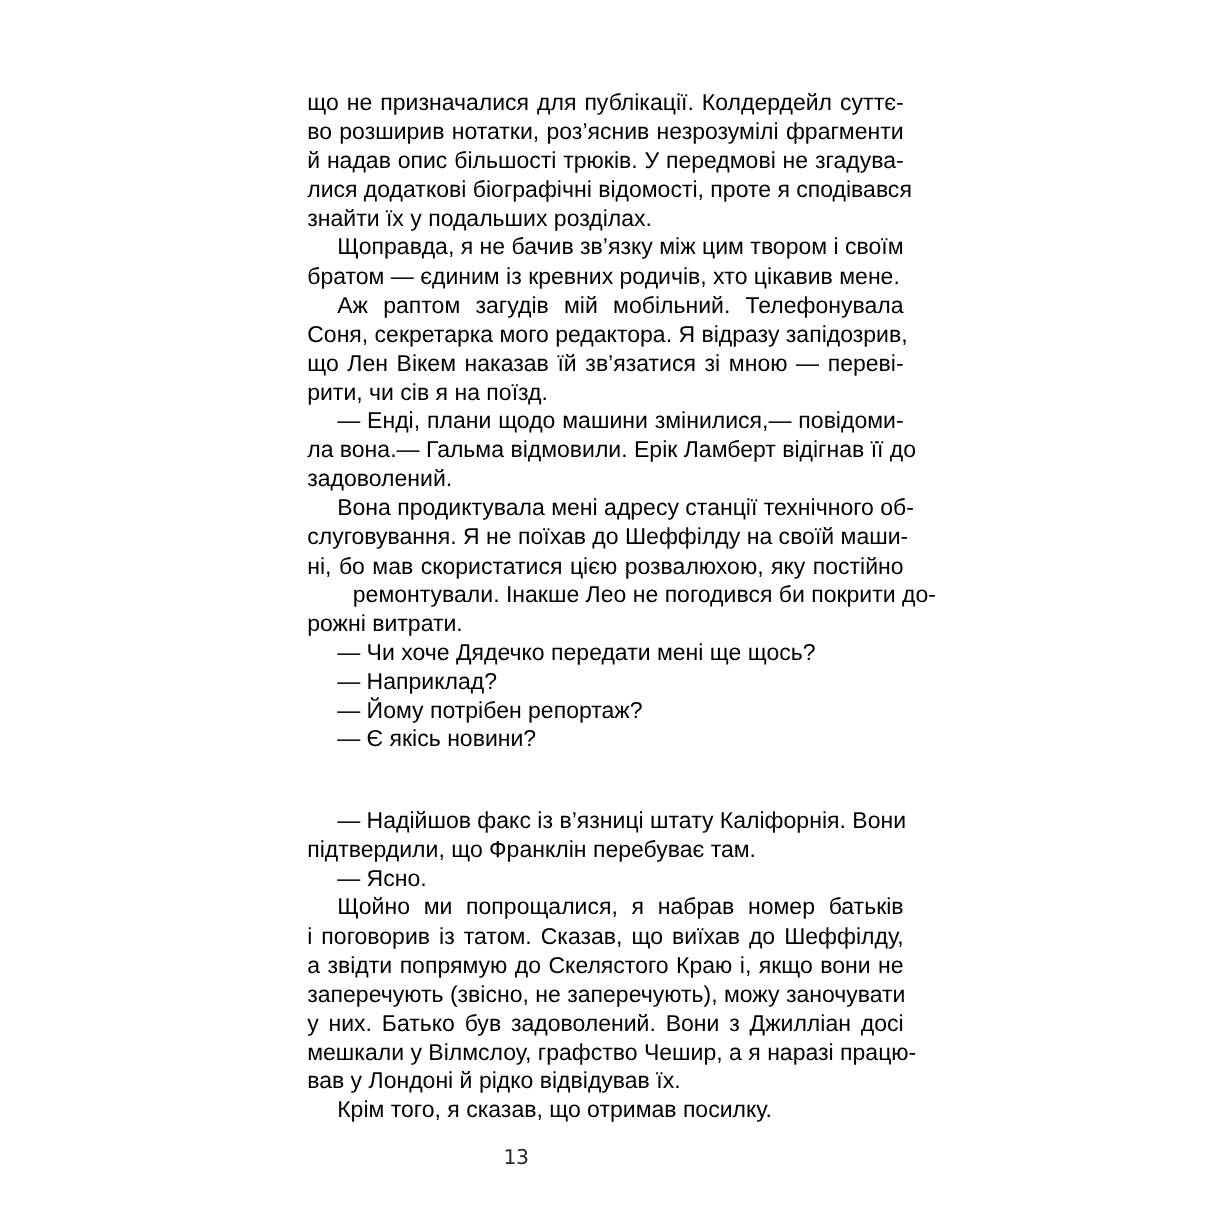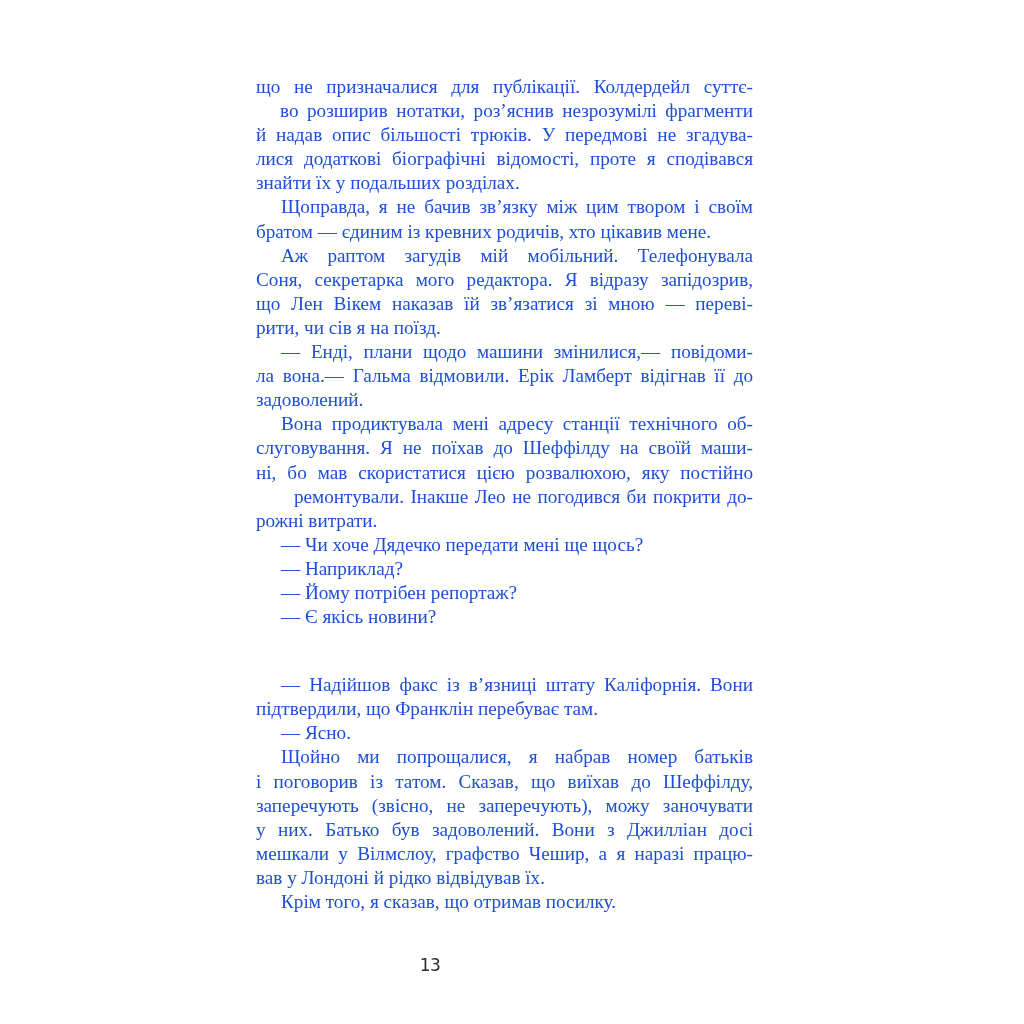--- a/index.html
+++ b/index.html
@@ -18,23 +18,23 @@
       left: 0; top: 0;
       width: 1024px;
       height: 1024px;
       background: #ffffff;
     }
     .text-block {
       position: absolute;
       left: 256px;
       top: 75px;
       width: 497px;
-      font-family: Liberation Serif, serif;
+      font-family: Liberation Sans, sans-serif;
       font-size: 19.2px;
-      color: #1d4ed8;
+      color: #000000;
     }
     .line {
       display: block;
       height: 24.1px;
       line-height: 24.1px;
       white-space: nowrap;
       text-align: justify;
       text-align-last: justify;
       overflow: visible;
     }
@@ -55,21 +55,21 @@
       color: #2a2a2a;
       letter-spacing: -0.5px;
     }
   </style>
 </head>
 <body>
 
 <div class="page">
   <div class="text-block" id="text-block">
       <div class="line" style="white-space: nowrap;">що не призначалися для публікації. Колдердейл суттє-</div>
-      <div class="line" style="white-space: nowrap; margin-left: 24px;">во розширив нотатки, роз’яснив незрозумілі фрагменти</div>
+      <div class="line" style="white-space: nowrap;">во розширив нотатки, роз’яснив незрозумілі фрагменти</div>
       <div class="line" style="white-space: nowrap;">й надав опис більшості трюків. У передмові не згадува-</div>
       <div class="line" style="white-space: nowrap;">лися додаткові біографічні відомості, проте я сподівався</div>
       <div class="line last" style="white-space: nowrap;">знайти їх у подальших розділах.</div>
       <div class="line indent" style="white-space: nowrap;">Щоправда, я не бачив зв’язку між цим твором і своїм</div>
       <div class="line last" style="white-space: nowrap;">братом — єдиним із кревних родичів, хто цікавив мене.</div>
       <div class="line indent" style="white-space: nowrap;">Аж раптом загудів мій мобільний. Телефонувала</div>
       <div class="line" style="white-space: nowrap;">Соня, секретарка мого редактора. Я відразу запідозрив,</div>
       <div class="line" style="white-space: nowrap;">що Лен Вікем наказав їй зв’язатися зі мною — переві-</div>
       <div class="line last" style="white-space: nowrap;">рити, чи сів я на поїзд.</div>
       <div class="line indent" style="white-space: nowrap;">— Енді, плани щодо машини змінилися,— повідоми-</div>
@@ -82,20 +82,21 @@
       <div class="line last" style="white-space: nowrap;">рожні витрати.</div>
       <div class="line indent last" style="white-space: nowrap;">— Чи хоче Дядечко передати мені ще щось?</div>
       <div class="line indent last" style="white-space: nowrap;">— Наприклад?</div>
       <div class="line indent last" style="white-space: nowrap;">— Йому потрібен репортаж?</div>
       <div class="line indent last" style="white-space: nowrap;">— Є якісь новини?</div>
       <div class="line indent" style="white-space: nowrap; margin-top: 44px;">— Надійшов факс із в’язниці штату Каліфорнія. Вони</div>
       <div class="line last" style="white-space: nowrap;">підтвердили, що Франклін перебуває там.</div>
       <div class="line indent last" style="white-space: nowrap;">— Ясно.</div>
       <div class="line indent" style="white-space: nowrap;">Щойно ми попрощалися, я набрав номер батьків</div>
       <div class="line" style="white-space: nowrap;">і поговорив із татом. Сказав, що виїхав до Шеффілду,</div>
+      <div class="line" style="white-space: nowrap;">а звідти попрямую до Скелястого Краю і, якщо вони не</div>
       <div class="line" style="white-space: nowrap;">заперечують (звісно, не заперечують), можу заночувати</div>
       <div class="line" style="white-space: nowrap;">у них. Батько був задоволений. Вони з Джилліан досі</div>
       <div class="line" style="white-space: nowrap;">мешкали у Вілмслоу, графство Чешир, а я наразі працю-</div>
       <div class="line last" style="white-space: nowrap;">вав у Лондоні й рідко відвідував їх.</div>
       <div class="line indent last" style="white-space: nowrap;">Крім того, я сказав, що отримав посилку.</div>
     </div>
   <div class="page-number">13</div>
 </div>
 
 </body></html>

